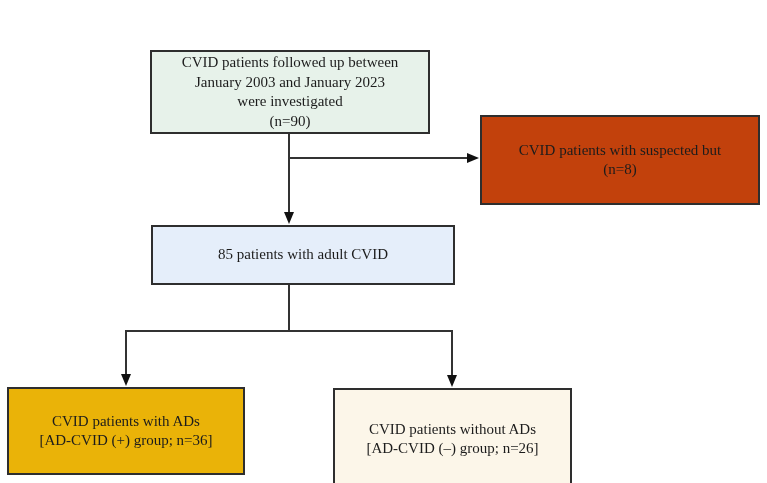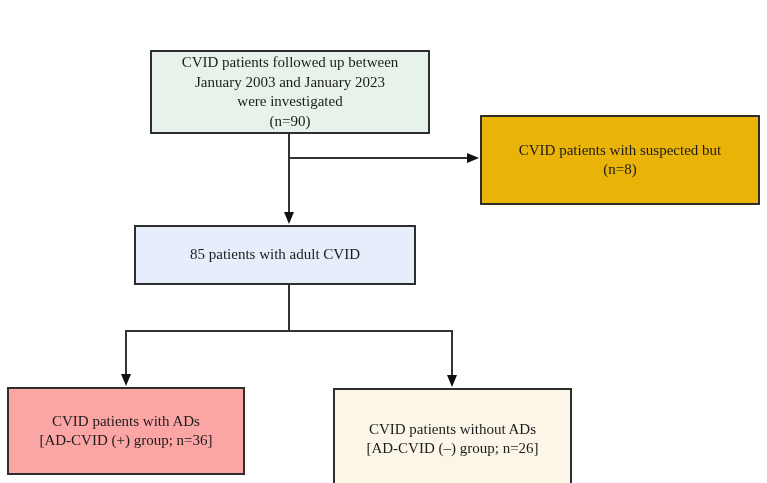--- a/index.html
+++ b/index.html
@@ -20,21 +20,21 @@
     flex-direction: column;
     align-items: center;
     justify-content: center;
     text-align: center;
     font-size: 15px;
     line-height: 19.5px;
     padding: 2px 6px;
   }
   .node-investigated { left: 150px; top: 10px;  width: 280px; height: 84px; margin-top: 40px; }
   .node-excluded     { left: 480px; top: 115px; width: 280px; height: 90px; }
-  .node-included     { left: 134px; top: 225px; width: 282px; height: 60px; }
+  .node-included     { left: 151px; top: 225px; width: 304px; height: 60px; }
   .node-with-ads     { left: 7px;   top: 387px; width: 238px; height: 88px; }
   .node-without-ads  { left: 333px; top: 388px; width: 239px; height: 102px; }
 
   .line {
     position: absolute;
     background: #333333;
   }
   .line-v1 { left: 288px; top: 94px;  width: 2px;   height: 119px; }
   .line-h1 { left: 289px; top: 157px; width: 179px; height: 2px;   }
   .line-v2 { left: 288px; top: 285px; width: 2px;   height: 47px;  }
@@ -78,30 +78,30 @@
   <div class="arrow-down  arrow-a3"></div>
   <div class="arrow-down  arrow-a4"></div>
 
   <div class="node node-investigated" style="background-color: rgb(231, 242, 234);">
     <div>CVID patients followed up between</div>
     <div>January 2003 and January 2023</div>
     <div>were investigated</div>
     <div>(n=90)</div>
   </div>
 
-  <div class="node node-excluded" style="background-color: #eab308;">
+  <div class="node node-excluded" style="background-color: #c2410c;">
     <div>CVID patients with suspected but</div>
     <div>(n=8)</div>
   </div>
 
   <div class="node node-included" style="background-color: rgb(229, 238, 250);">
     <div>85 patients with adult CVID</div>
   </div>
 
-  <div class="node node-with-ads" style="background-color: #fca5a5; text-align: right;">
+  <div class="node node-with-ads" style="background-color: #eab308; text-align: right;">
     <div>CVID patients with ADs</div>
     <div>[AD-CVID (+) group; n=36]</div>
   </div>
 
   <div class="node node-without-ads" style="background-color: rgb(252, 246, 233);">
     <div>CVID patients without ADs</div>
     <div>[AD-CVID (–) group; n=26]</div>
   </div>
 
 </div>

